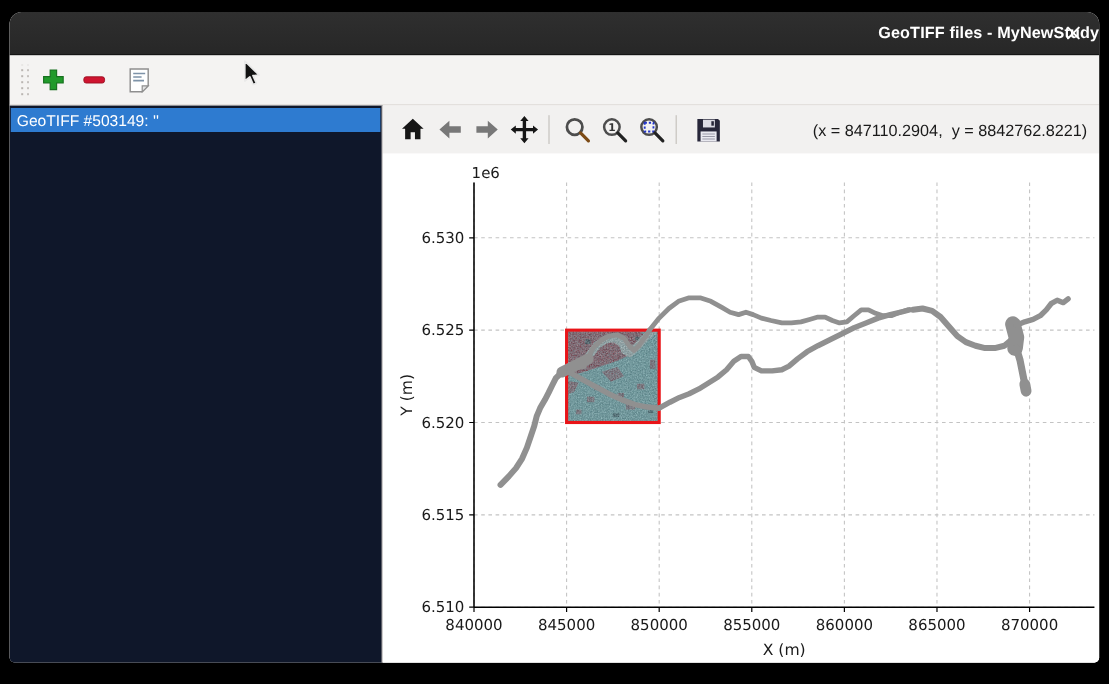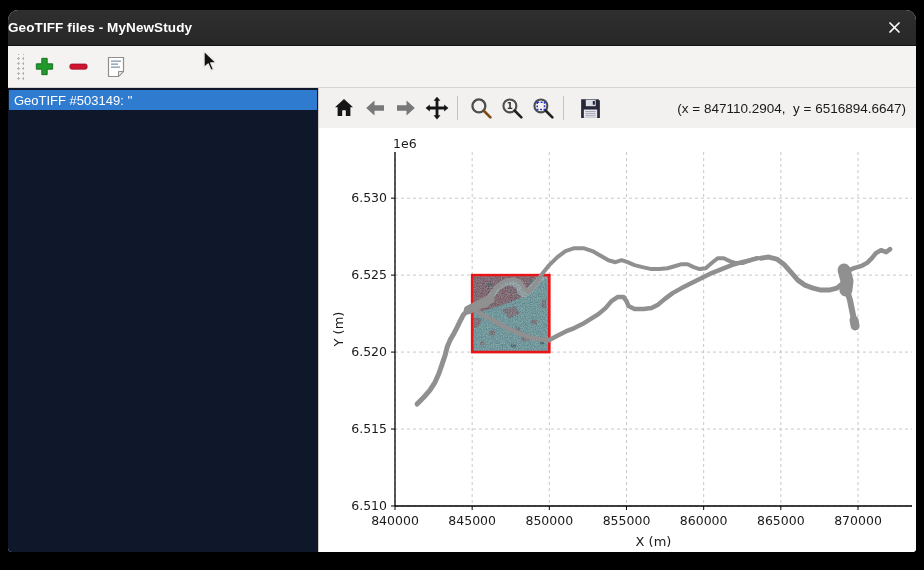--- a/index.html
+++ b/index.html
@@ -2,21 +2,21 @@
 <html><head>
 <meta charset="utf-8">
 <style>
   html,body{margin:0;padding:0;background:#000;width:924px;height:570px;overflow:hidden;
     font-family:"Liberation Sans","DejaVu Sans",sans-serif;}
   .screen{position:absolute;left:0;top:0;width:924px;height:570px;background:#000;}
   .window{position:absolute;left:8px;top:10px;width:908px;height:542px;background:#fff;
     border-radius:10px 10px 4px 4px;overflow:hidden;box-shadow:0 6px 22px rgba(0,0,0,.65);}
   
   .titlebar{position:relative;height:35px;background:linear-gradient(#2f2f2f,#272727);
-    border-bottom:1px solid #151515;display:flex;align-items:center;justify-content:flex-start;}
+    border-bottom:1px solid #151515;display:flex;align-items:center;justify-content:flex-end;}
   .titlebar .title{color:#fff;font-size:13.5px;font-weight:700;letter-spacing:.1px;}
   .close-btn{position:absolute;right:8px;top:4px;width:27px;height:27px;border:none;background:transparent;
     display:flex;align-items:center;justify-content:center;cursor:default;padding:0;}
   
   .toolbar{height:41px;background:#f4f3f2;border-bottom:1px solid #d8d4d0;display:flex;align-items:center;}
   .drag-handle{width:9px;height:26px;margin-left:7px;
     background-image:radial-gradient(#b9b5b1 1px,transparent 1.3px);background-size:5px 5px;background-position:1px 2px;}
   .tb-btn{width:28px;height:30px;margin-left:6px;border:none;background:transparent;padding:0;
     display:flex;align-items:center;justify-content:center;}
   
@@ -123,21 +123,21 @@
           <div class="nav-sep"></div>
           <button class="nav-btn" style="margin-left:6px;">
             <svg width="25" height="25" viewBox="0 0 24 24">
               <path d="M3 3 h16.5 L21 4.5 V21 H3 Z" fill="#27273a"></path>
               <rect x="7.5" y="3.6" width="9.5" height="6.2" fill="#dcdce4"></rect>
               <rect x="14.2" y="4.8" width="2" height="3.6" fill="#27273a"></rect>
               <rect x="5.6" y="13" width="12.8" height="8" fill="#e9e9f0"></rect>
               <path d="M7 15 h10 M7 17 h10 M7 19 h10" stroke="#9a9aa8" stroke-width="0.9"></path>
             </svg>
           </button>
-          <span class="coords">(x = 847110.2904,  y = 6516894.6647)</span>
+          <span class="coords">(x = 847110.2904,  y = 8842762.8221)</span>
         </div>
 
         <div class="plot-wrap">
           <svg id="plot" width="597" height="425" viewBox="319 127 597 425">
             <defs>
               <filter id="noiseDark" x="0%" y="0%" width="100%" height="100%">
                 <feTurbulence type="fractalNoise" baseFrequency="0.9" numOctaves="2" seed="7" result="t"></feTurbulence>
                 <feColorMatrix in="t" type="matrix" values="0 0 0 0 0.05  0 0 0 0 0.12  0 0 0 0 0.14  0.9 0.9 0.9 0 -0.75"></feColorMatrix>
               </filter>
               <filter id="noiseLight" x="0%" y="0%" width="100%" height="100%">

